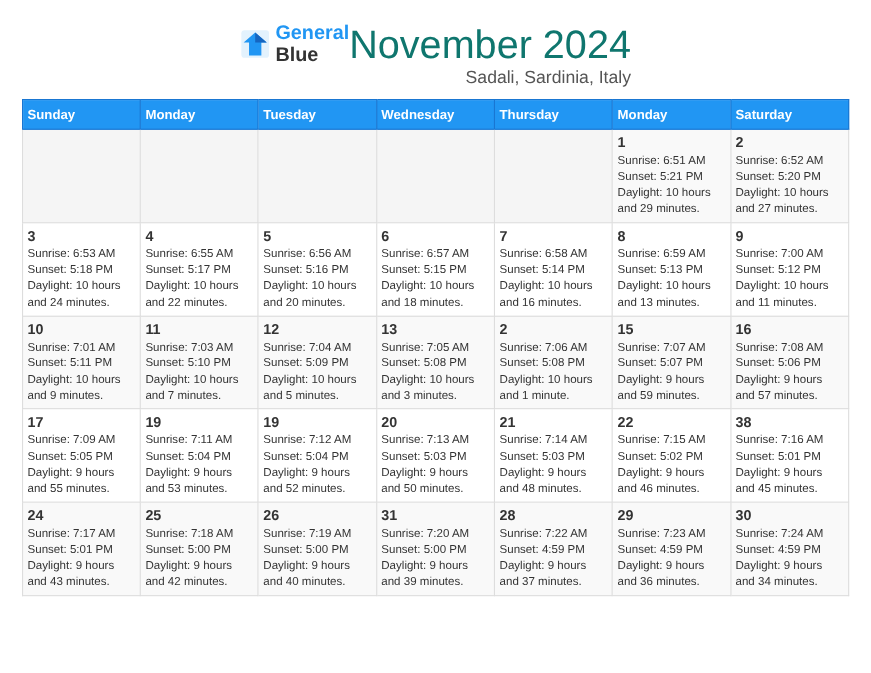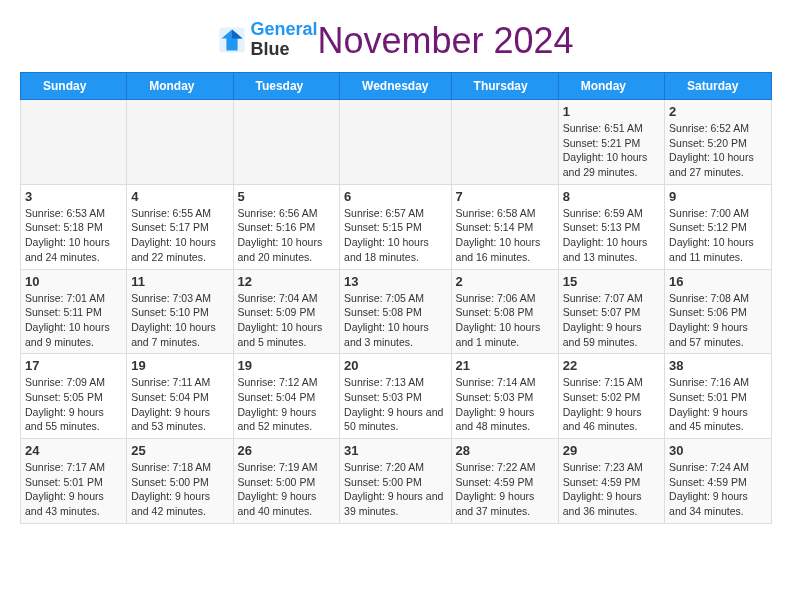--- a/index.html
+++ b/index.html
@@ -33,35 +33,35 @@
     .logo-icon {
       width: 28px;
       height: 28px;
     }
     .title-section {
       text-align: right;
     }
     .month-title {
       font-size: 36px;
       font-weight: normal;
-      color: #701a75;
+      color: #0f766e;
     }
     .location {
       font-size: 16px;
       color: #555;
     }
     .calendar {
       width: 100%;
       border-collapse: collapse;
       font-size: 11px;
     }
     .calendar th {
       background: #2196f3;
       color: #fff;
-      padding: 6px 22px;
+      padding: 6px 4px;
       text-align: left;
       font-size: 12px;
       border: 1px solid #1976d2;
     }
     .calendar td {
       border: 1px solid #ddd;
       padding: 4px;
       vertical-align: top;
       width: 108px;
       min-height: 80px;
@@ -99,20 +99,21 @@
       <polygon points="20,5 35,18 28,18 28,35 12,35 12,18 5,18" fill="#2196f3"></polygon>
       <polygon points="20,5 35,18 20,18" fill="#1565c0"></polygon>
     </svg>
     <div class="logo-text">
       <div><span>General</span></div>
       <div>Blue</div>
     </div>
   </div>
   <div class="title-section">
     <div class="month-title">November 2024</div>
+    <div class="location">Sadali, Sardinia, Italy</div>
   </div>
 </div>
 
 <table class="calendar">
   <thead>
     <tr>
         <th>Sunday</th>
         <th>Monday</th>
         <th>Tuesday</th>
         <th>Wednesday</th>

